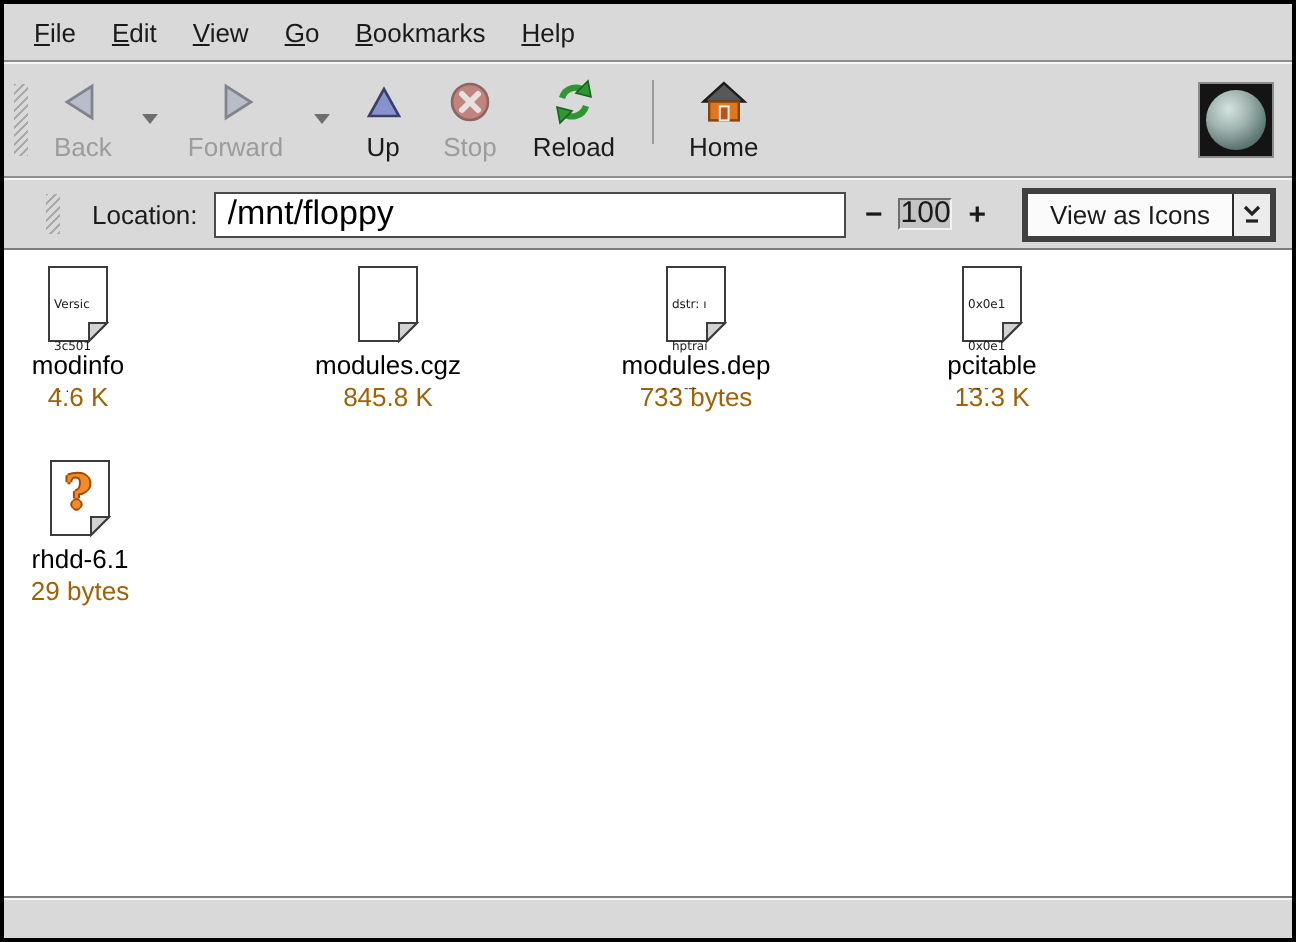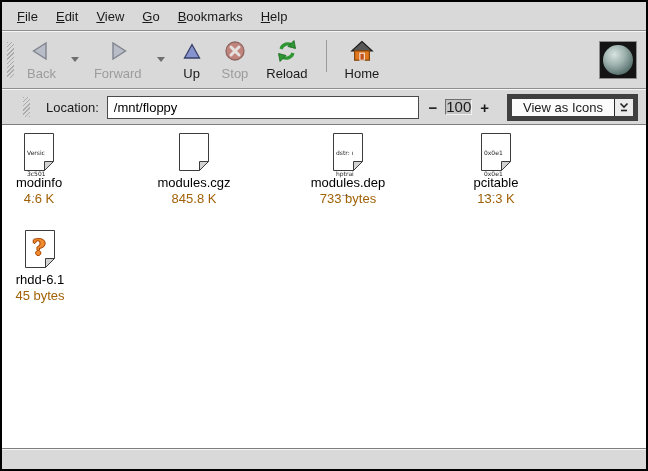--- a/index.html
+++ b/index.html
@@ -47,31 +47,31 @@
     width:30px; height:30px; border-radius:50%;
     background:radial-gradient(circle at 38% 32%, #d6e3e1, #9eb2ae 38%, #5d7672 72%, #42605a 100%);
   }
   
   .locationbar { height:34px; flex:none; display:flex; align-items:center; padding:0 8px 0 2px;margin-left:16px; }
   .loc-grip { width:7px; height:20px; margin:0 4px 0 3px; flex:none;
     background:repeating-linear-gradient(135deg,#aaa 0 1px,transparent 1px 3px); }
   .loc-label { margin:0 8px 0 12px; }
   .loc-input {
     flex:1; height:23px; border:1px solid #4a4a4a; background:#fff;
-    font-family:"Liberation Sans", sans-serif; font-size:13px; color:#000;
+    font-family:"Liberation Sans", sans-serif; font-size:17px; color:#000;
     padding:2px 6px; outline:none;
   }
   .zoom-out, .zoom-in { font-weight:bold; font-size:15px; padding:0 4px; margin-left:6px; cursor:default; }
   .zoom-in { margin-left:4px; }
   .zoom-level {
     width:27px; height:16px; margin-left:4px; font-size:15px; text-align:center; line-height:14px;
     background:#c4c4c4; border:1px solid; border-color:#6e6e6e #f2f2f2 #f2f2f2 #6e6e6e;
   }
   .combo {
-    margin-left:14px; height:27px; border:5px solid #404040; background:#fbfbfb;
+    margin-left:14px; height:27px; border:3px solid #404040; background:#fbfbfb;
     display:flex; align-items:center; flex:none;
   }
   .combo-label { padding:0 11px; font-size:13px; }
   .combo-ind {
     width:19px; height:100%; border-left:1px solid #2a2a2a;
     display:flex; align-items:center; justify-content:center; background:#ececec;
   }
   
   .content { flex:1; background:#fff; border-top:1px solid #7e7e7e; position:relative; }
   .file-cell {
@@ -280,20 +280,20 @@
 
     <div class="file-cell c4">
       <div class="doc">
         <svg width="32" height="40" viewBox="0 0 32 40">
           <path d="M1.5 1.5 H30.5 V29.5 L21.5 38.5 H1.5 Z" fill="#ffffff" stroke="#3c3c3c"></path>
           <path d="M30.5 29.5 L21.5 38.5 L21.5 29.5 Z" fill="#d2d2d2" stroke="#3c3c3c"></path>
         </svg>
         <div class="glyph">?</div>
       </div>
       <span class="fname">rhdd-6.1</span>
-      <span class="fsize">45 bytes</span>
+      <span class="fsize">29 bytes</span>
     </div>
 
   </div>
 
   <div class="statusbar"></div>
 
 </div>
 
 </body></html>

